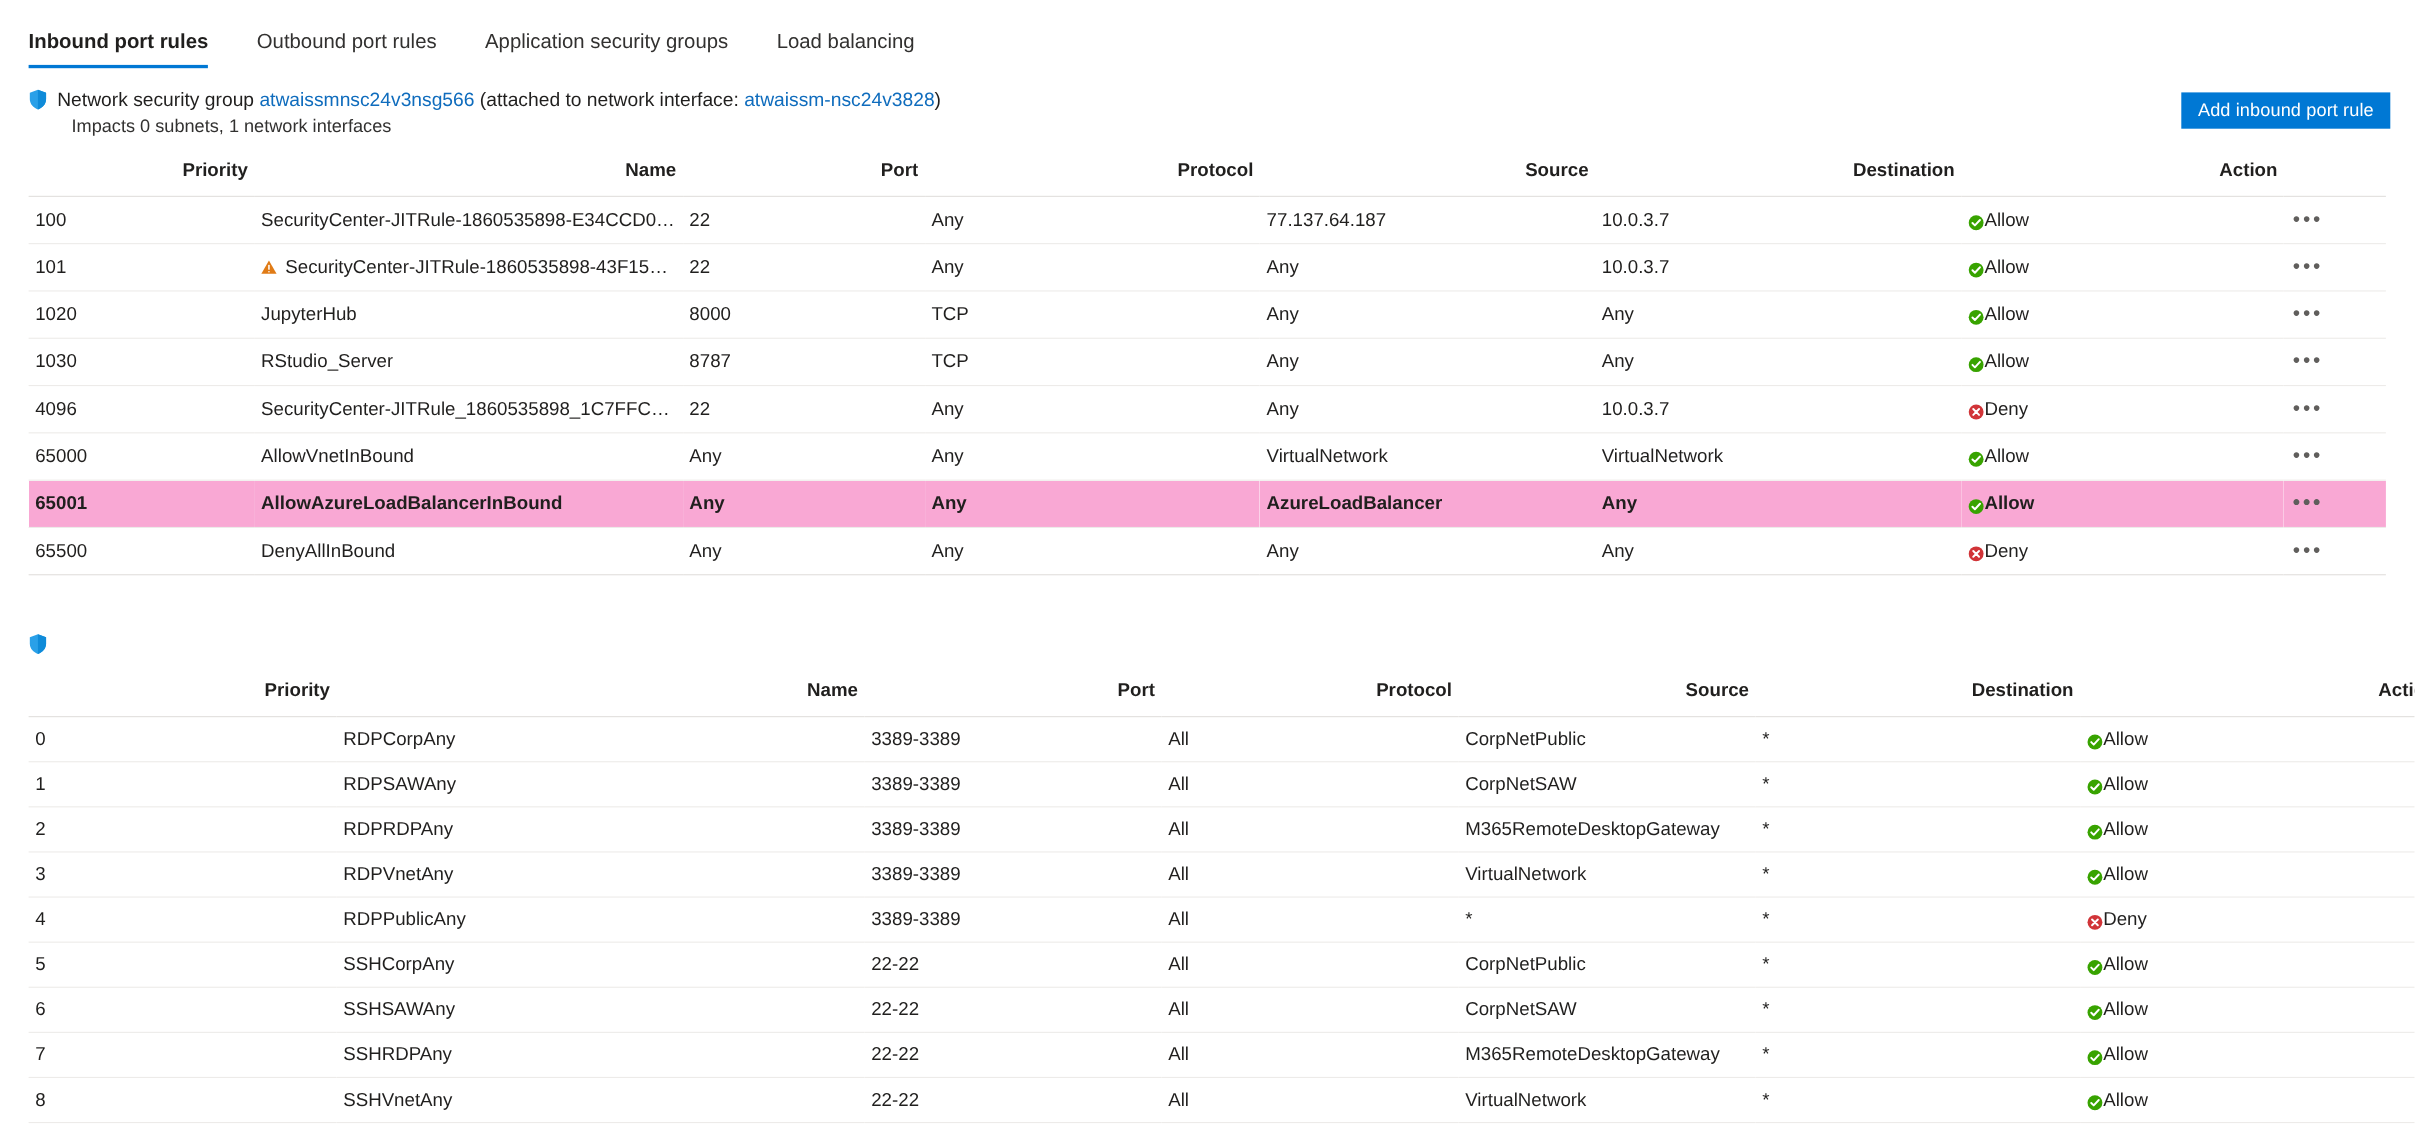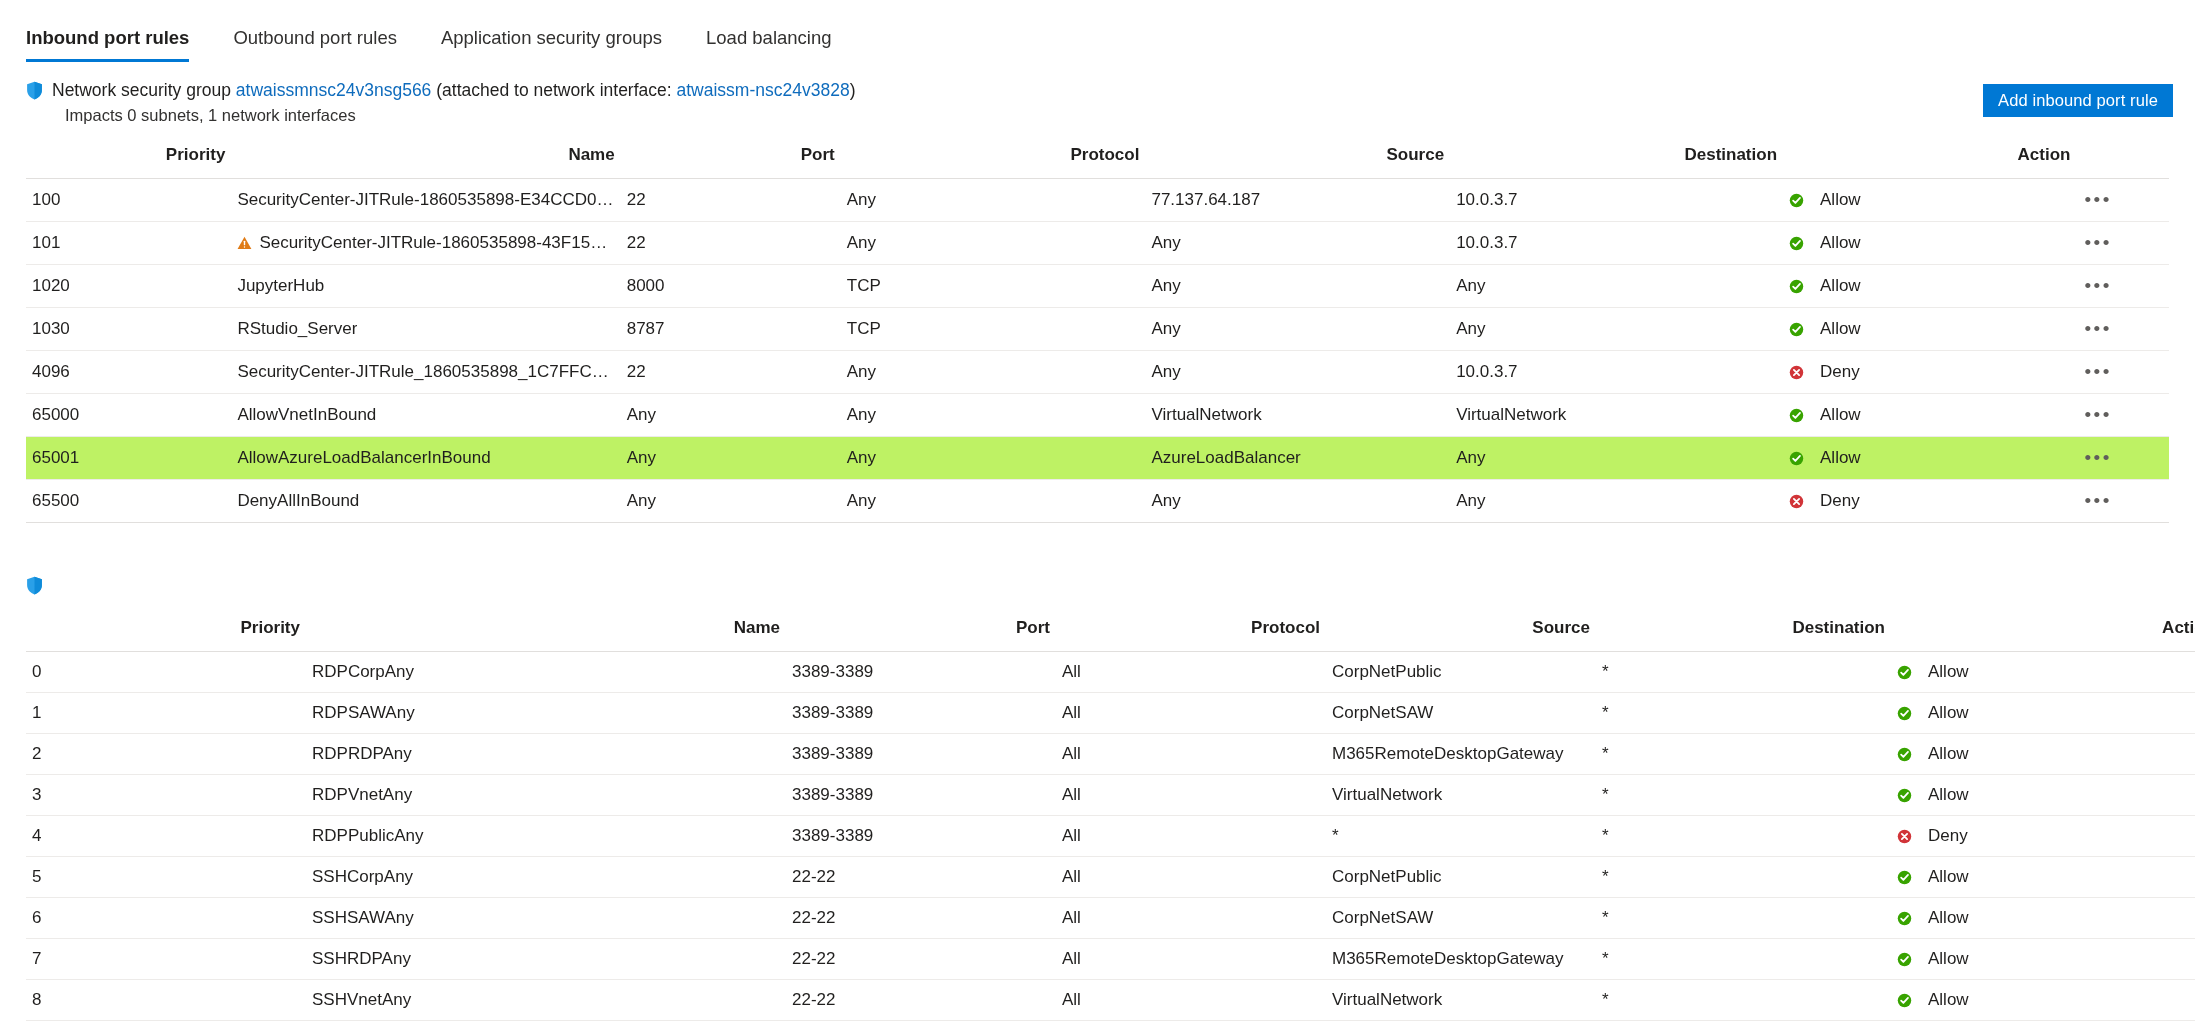--- a/index.html
+++ b/index.html
@@ -120,21 +120,21 @@
     font-size: 17px;
     color: #201f1e;
     padding: 10px 6px 10px 6px;
     border-bottom: 1px solid #edebe9;
     white-space: nowrap;
     overflow: hidden;
     text-overflow: ellipsis;
     height: 40px;
     vertical-align: middle;
   }
-  table.rules tbody tr.alt td { background: #bef264; }
+  table.rules tbody tr.alt td { background: #f9a8d4; font-weight: bold; }
   table.rules tbody tr:last-child td { border-bottom: 1px solid #e1dfdd; }
 
   
   .t1 col.c-pri  { width: 182px; }
   .t1 col.c-name { width: 345px; }
   .t1 col.c-port { width: 195px; }
   .t1 col.c-prot { width: 270px; }
   .t1 col.c-src  { width: 270px; }
   .t1 col.c-dst  { width: 295px; }
   .t1 col.c-act  { width: 260px; }
@@ -156,22 +156,22 @@
     overflow: hidden;
   }
   .cell-name-wrap .nm {
     overflow: hidden;
     text-overflow: ellipsis;
     white-space: nowrap;
   }
 
   .action-cell {
     display: flex;
-    align-items: center;
-    gap: 16px;
+    align-items: flex-end;
+    gap: 0;
   }
 
   .menu-dots {
     color: #605e5c;
     letter-spacing: 2.5px;
     font-size: 19px;
     cursor: pointer;
     user-select: none;
     display: inline-block;
     line-height: 14px;

